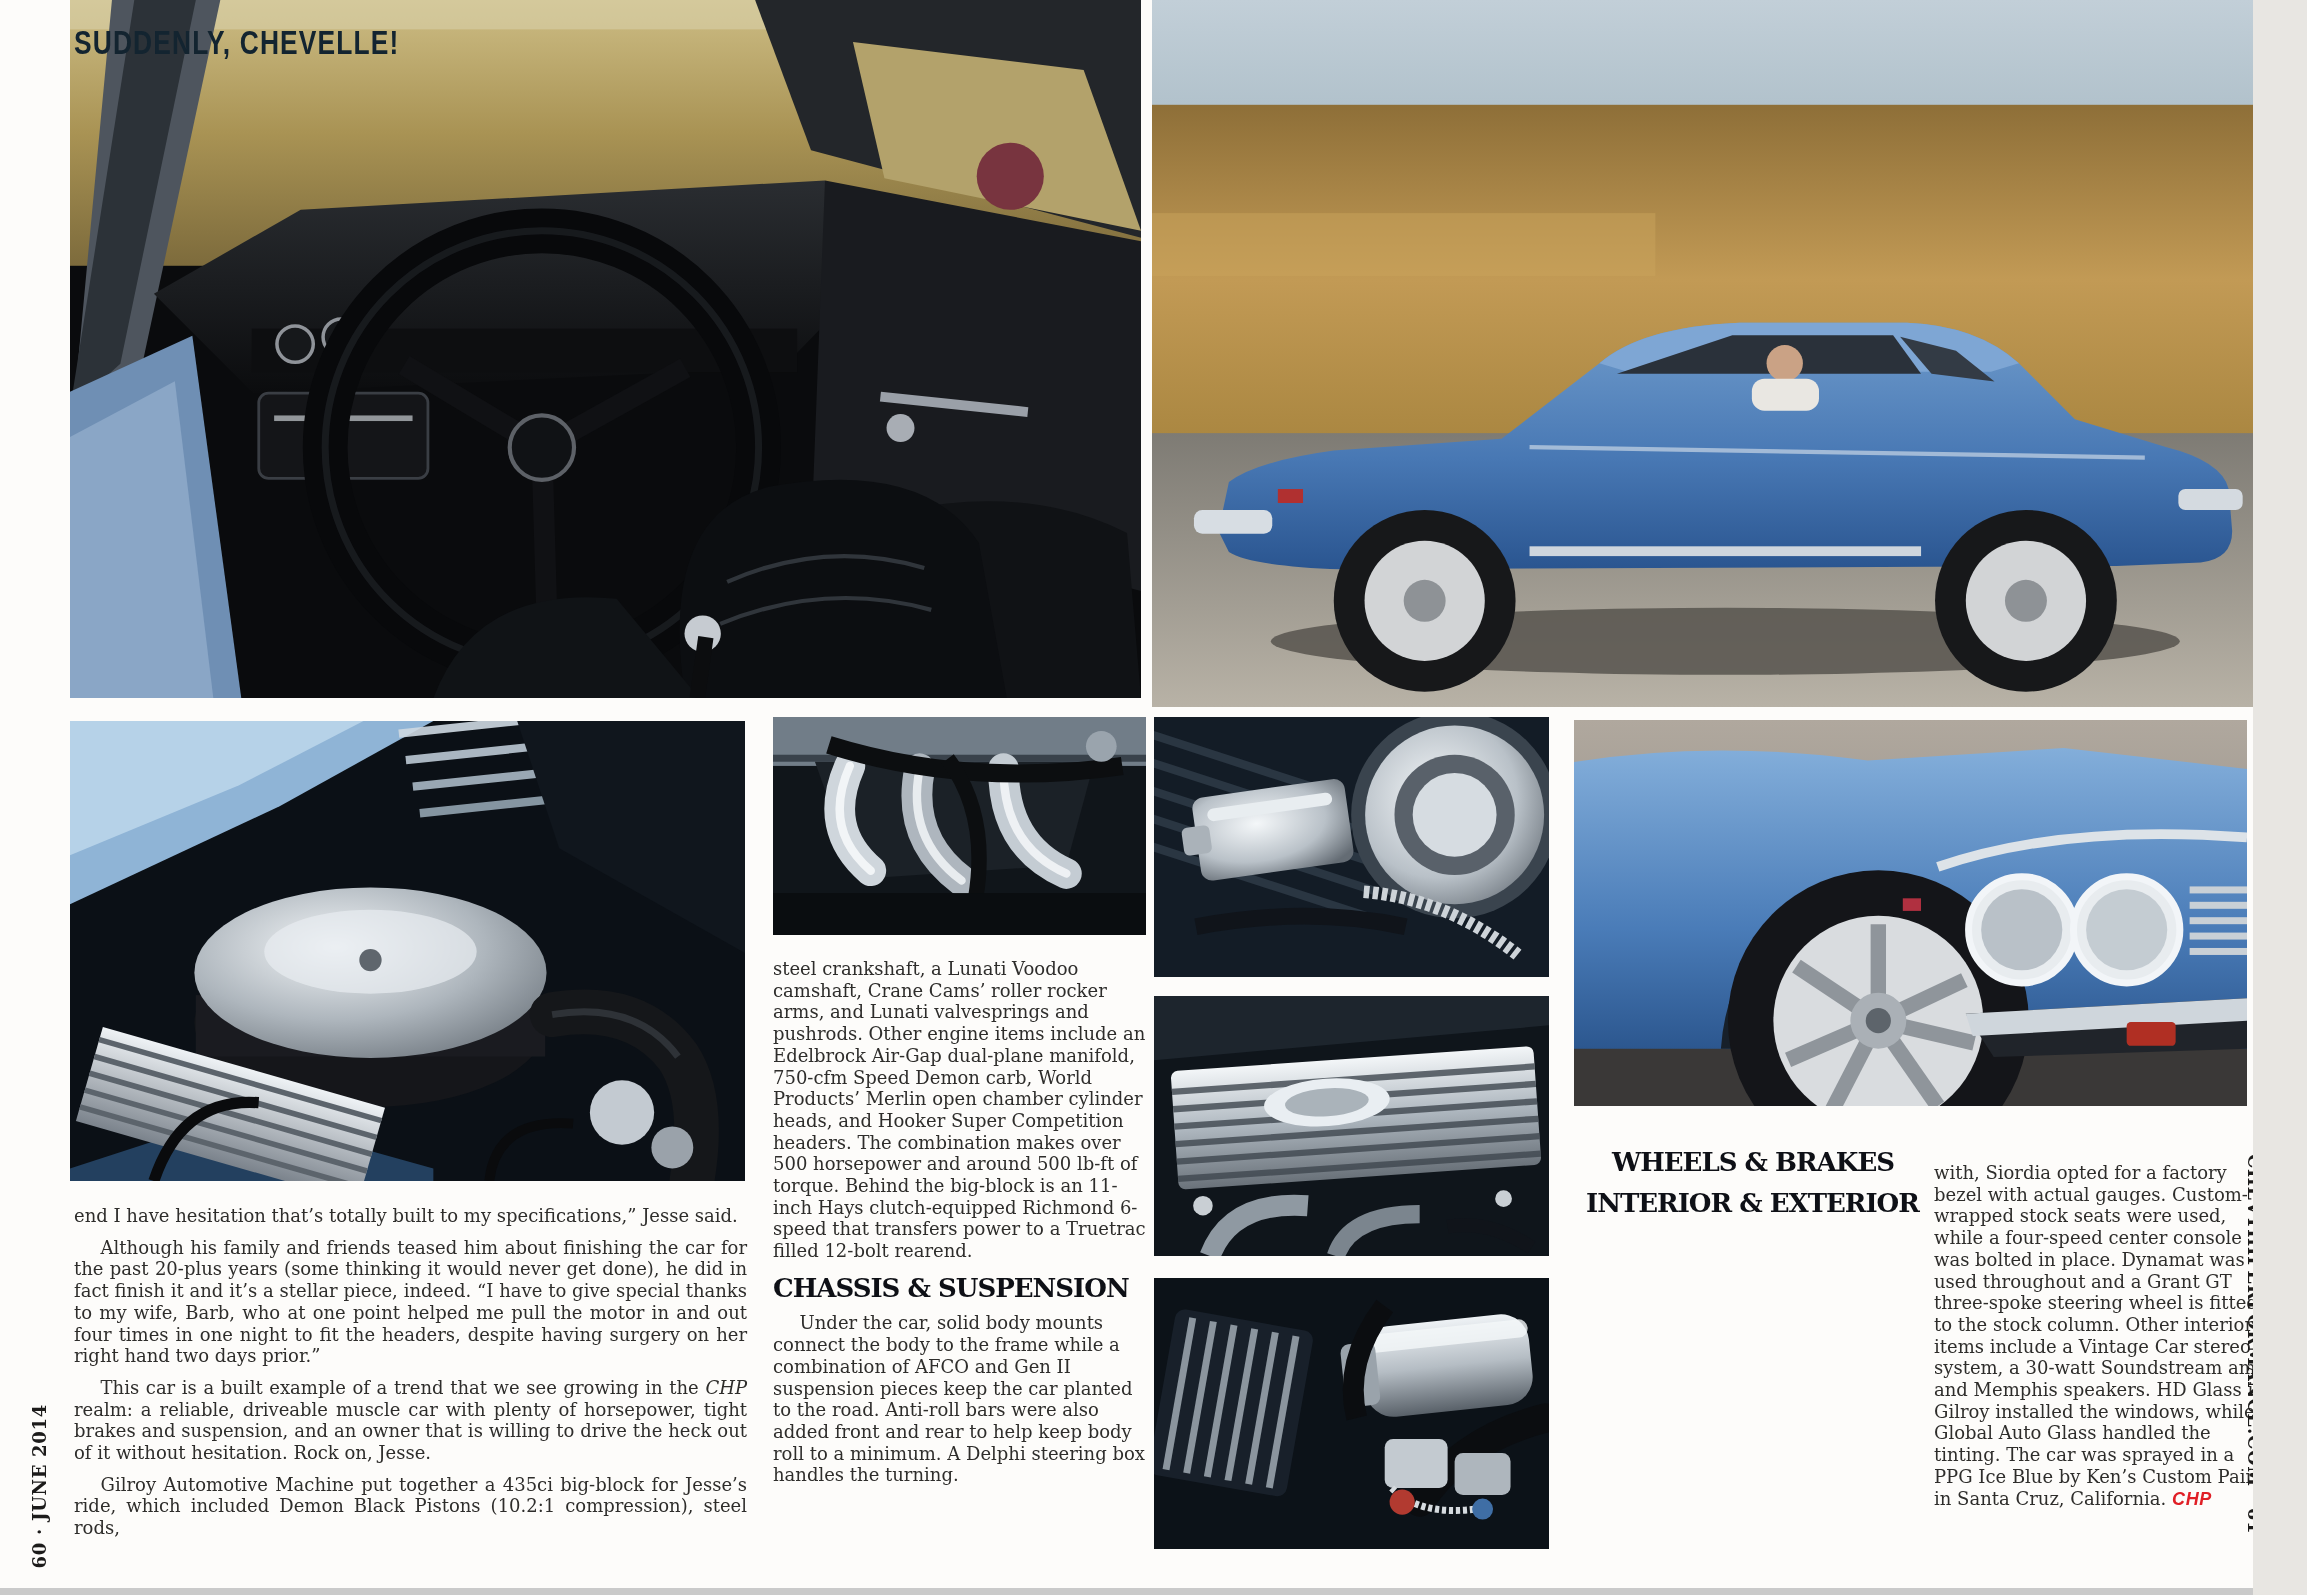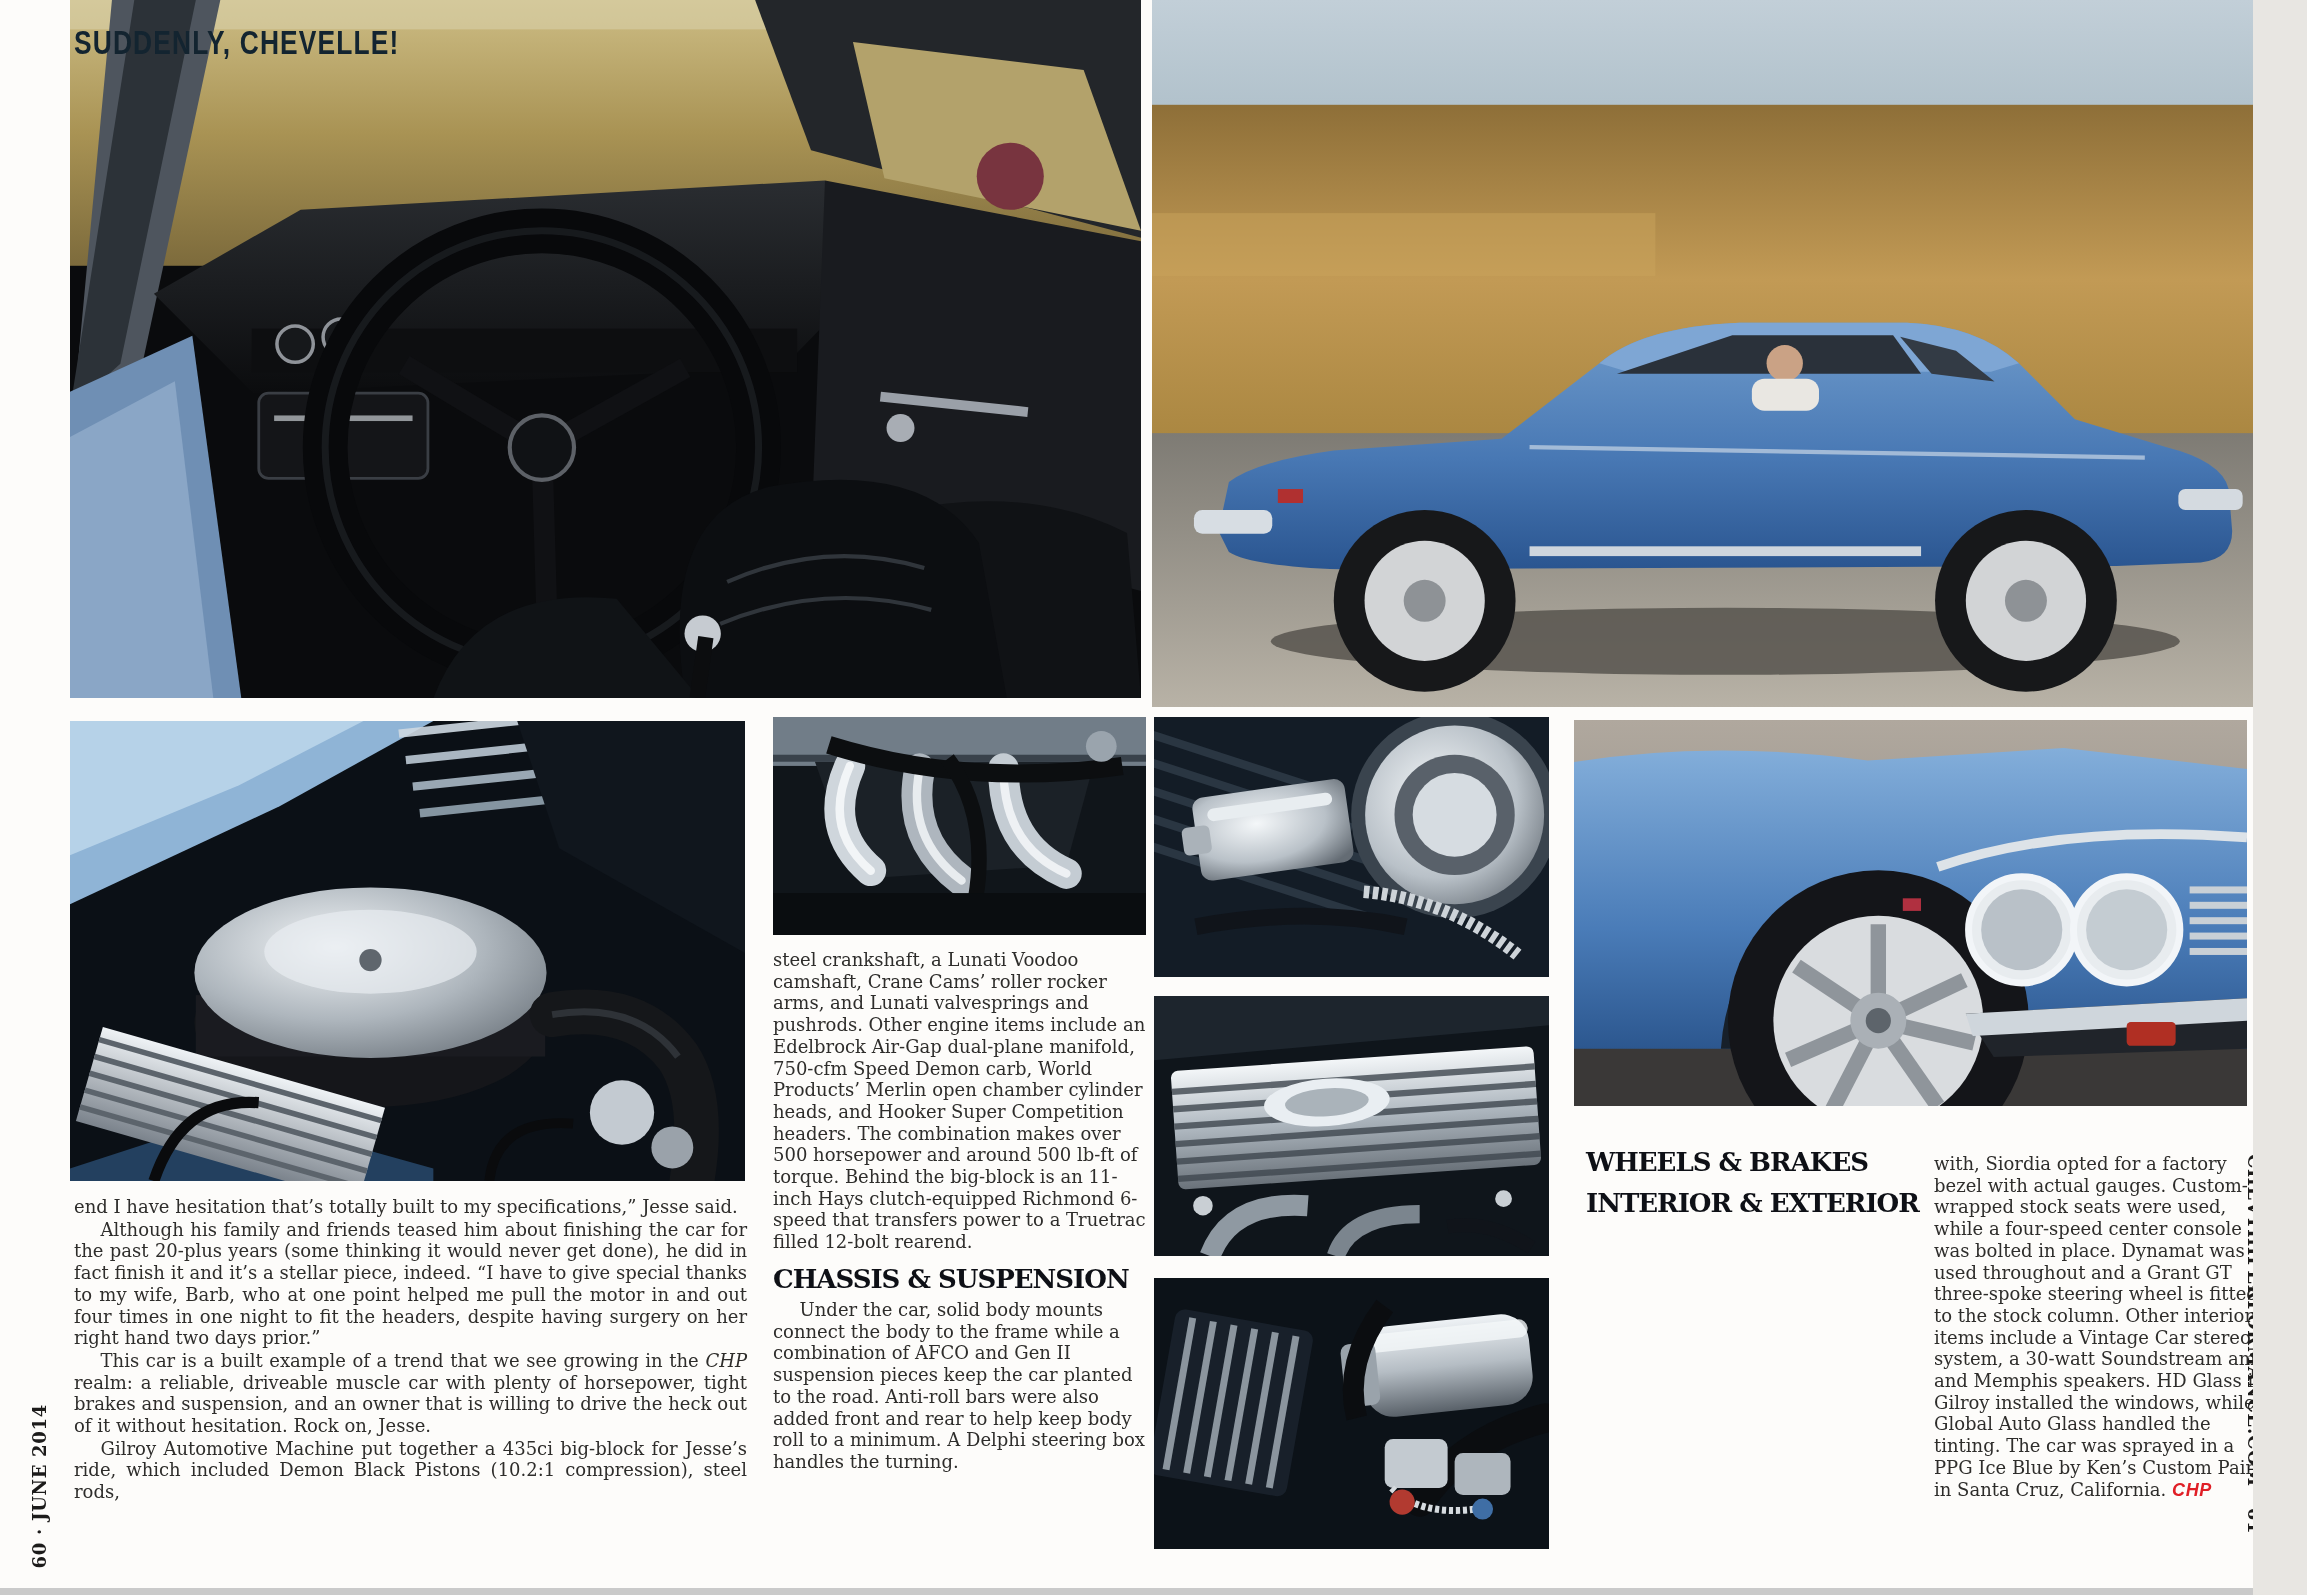--- a/index.html
+++ b/index.html
@@ -7,26 +7,26 @@
             overflow:hidden; font-family:"DejaVu Serif", serif; }
   .photo { position:absolute; overflow:hidden; background:#0d1014; }
   .photo svg { display:block; width:100%; height:100%; }
 
   .title-overlay { position:absolute; left:74px; top:24px;
     font-family:"Liberation Sans", sans-serif; font-weight:bold; font-size:33px;
     letter-spacing:1.4px; color:#132430; transform:scaleX(0.80);
     transform-origin:left top; white-space:nowrap; }
 
   .col { position:absolute; color:#2e2d2b; font-size:18px; line-height:21.7px; }
-  .col p { margin:1px 0 0 0; }
+  .col p { margin:10px 0 0 0; }
   .col p.ind { text-indent:26.6px; }
   .col.justify p { text-align:justify; }
   .sec { font-family:"DejaVu Serif", serif; font-weight:bold; font-size:26px;
          letter-spacing:-1px; color:#0e1016; margin:12.6px 0 5.6px 0; line-height:28px; }
-  .sec.first { margin-top:0; }
+  .sec.first { margin-top:0;text-align:center; }
   .chp-it { font-style:italic; }
   .chp-red { color:#e01f26; font-style:italic; font-weight:bold;
              font-family:"Liberation Sans", sans-serif; letter-spacing:0.7px; }
 
   .folio { position:absolute; font-weight:bold; font-size:18px; color:#1c1b1a;
            letter-spacing:0.7px; font-family:"DejaVu Serif", serif; white-space:nowrap; }
   .folio-left  { left:29px;  top:1404px; writing-mode:vertical-rl; transform:rotate(180deg); }
   .folio-right { left:2244px; top:1154px; writing-mode:vertical-rl; }
 
   .bottom-bar { position:absolute; left:0; top:1588px; width:2307px; height:7px;

